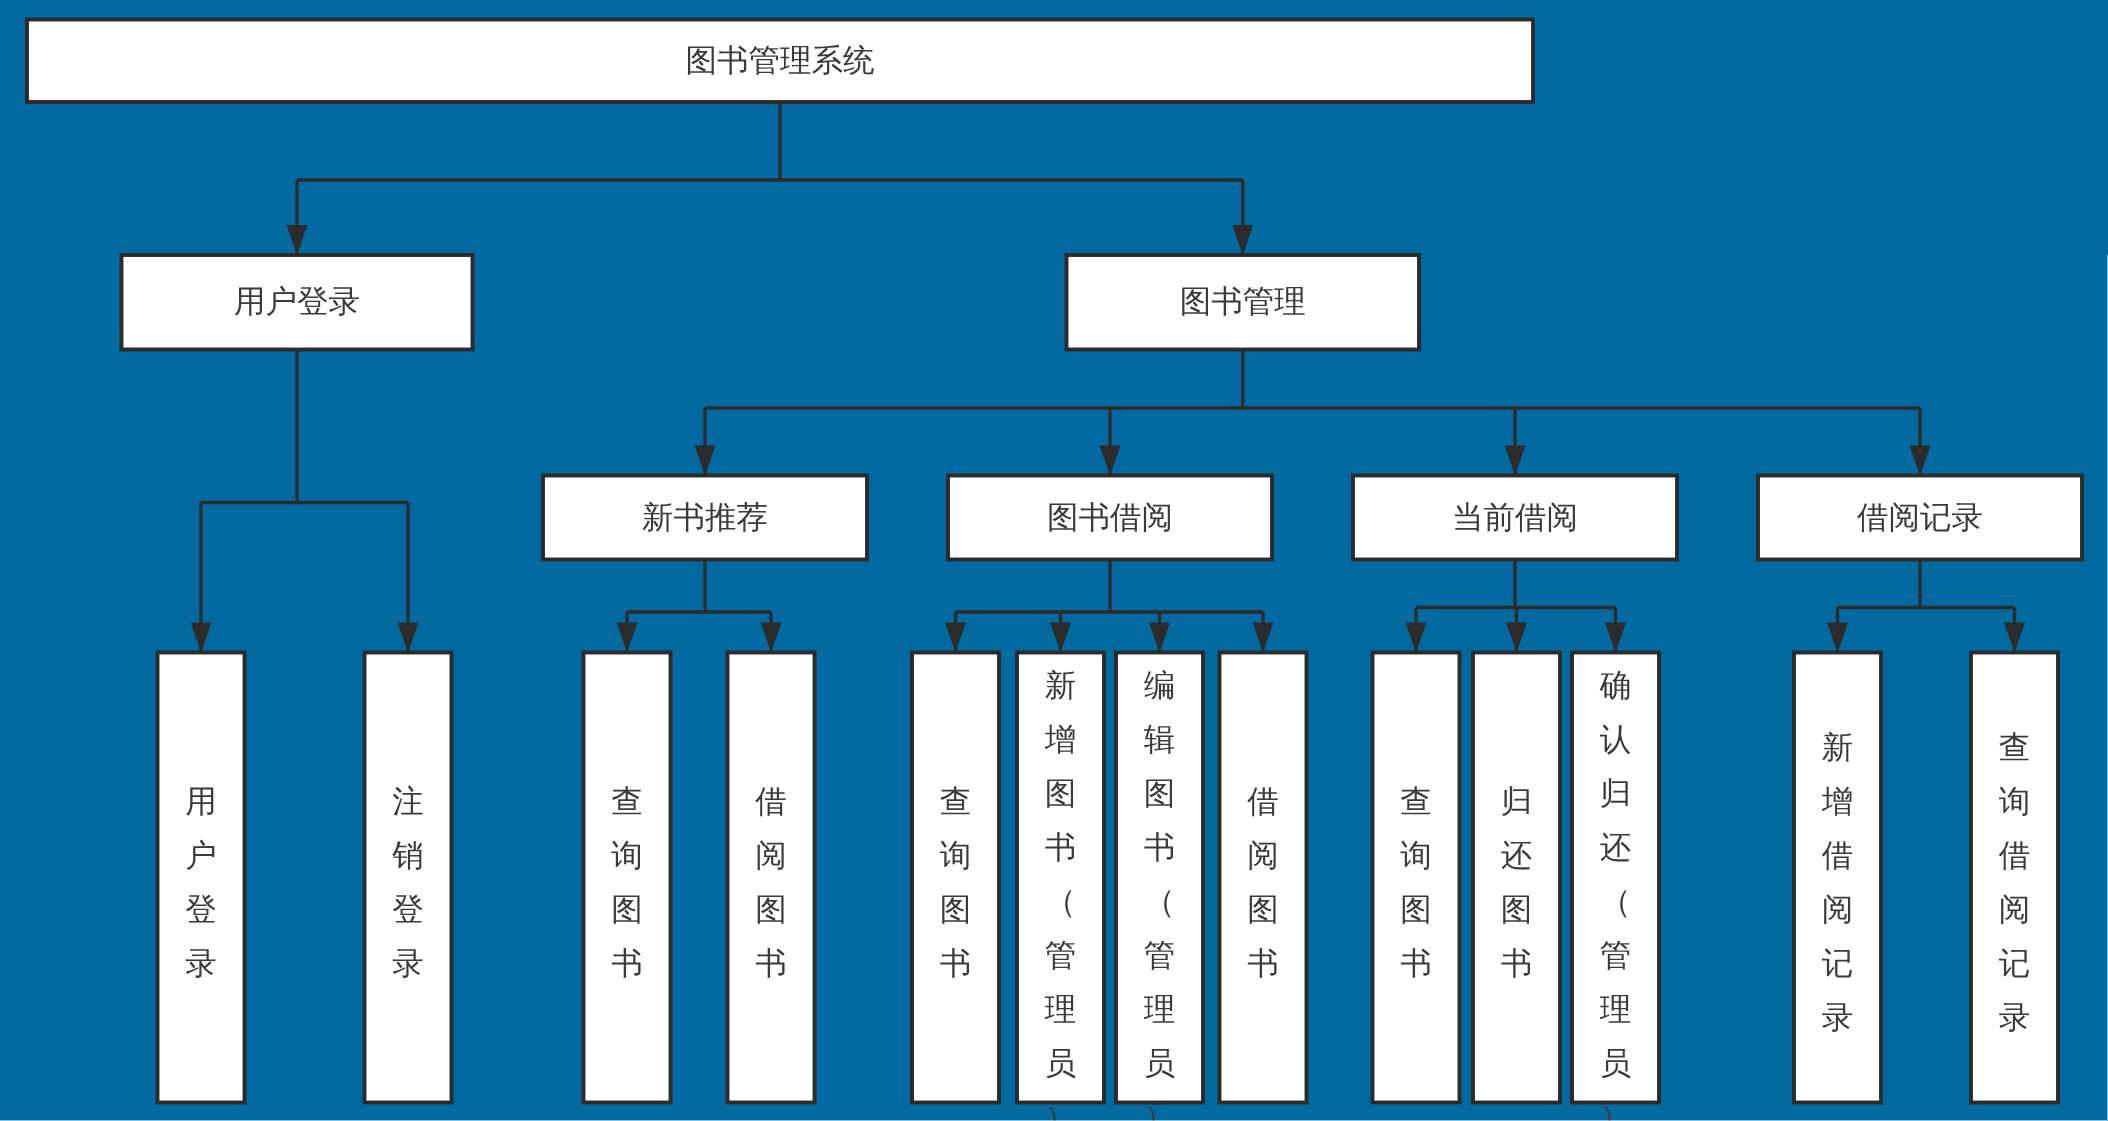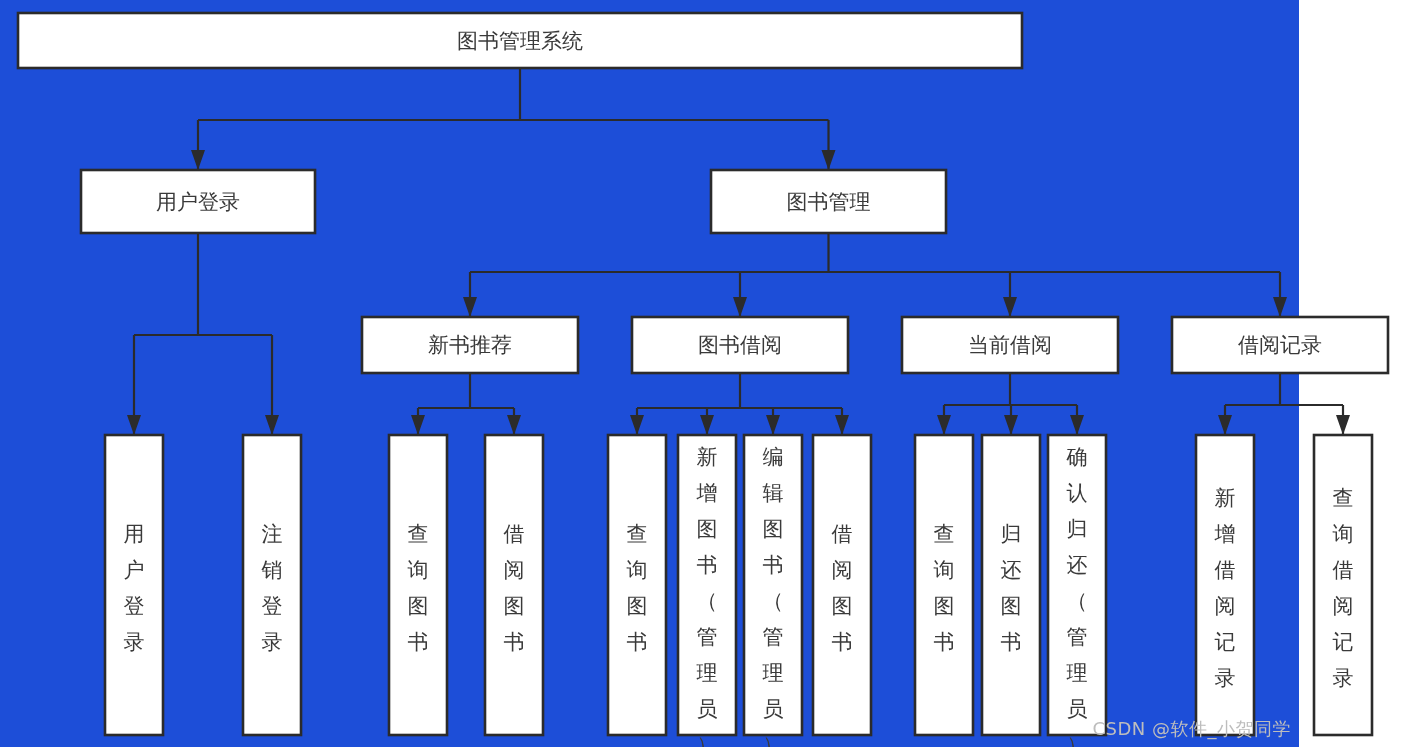--- a/index.html
+++ b/index.html
@@ -9,23 +9,23 @@
     background: #ffffff;
   }
   body {
     width: 1405px;
     height: 747px;
     overflow: hidden;
     font-family: "DejaVu Sans", "Liberation Sans", sans-serif;
   }
   #diagram-root {
     position: relative;
-    width: 1299px;
+    width: 1405px;
     height: 747px;
-    background: #1d4ed8;
+    background: #0369a1;
   }
   svg#flow-svg {
     position: absolute;
     left: 0;
     top: 0;
     width: 1405px;
     height: 747px;
     display: block;
   }
   .node-rect {
@@ -203,14 +203,13 @@
         <g>
           <rect x="1196" y="435" width="58" height="300" class="node-rect"></rect>
           <text x="1225" y="0" class="node-label-v"><tspan x="1225" y="505.08">新</tspan><tspan x="1225" y="541.0799999999999">增</tspan><tspan x="1225" y="577.0799999999999">借</tspan><tspan x="1225" y="613.0799999999999">阅</tspan><tspan x="1225" y="649.0799999999999">记</tspan><tspan x="1225" y="685.0799999999999">录</tspan></text>
         </g>
         <g>
           <rect x="1314" y="435" width="58" height="300" class="node-rect"></rect>
           <text x="1343" y="0" class="node-label-v"><tspan x="1343" y="505.08">查</tspan><tspan x="1343" y="541.0799999999999">询</tspan><tspan x="1343" y="577.0799999999999">借</tspan><tspan x="1343" y="613.0799999999999">阅</tspan><tspan x="1343" y="649.0799999999999">记</tspan><tspan x="1343" y="685.0799999999999">录</tspan></text>
         </g>
       </g>
   </svg>
-  <div class="watermark-text">CSDN @软件_小贺同学</div>
 </div>
 
 </body></html>

